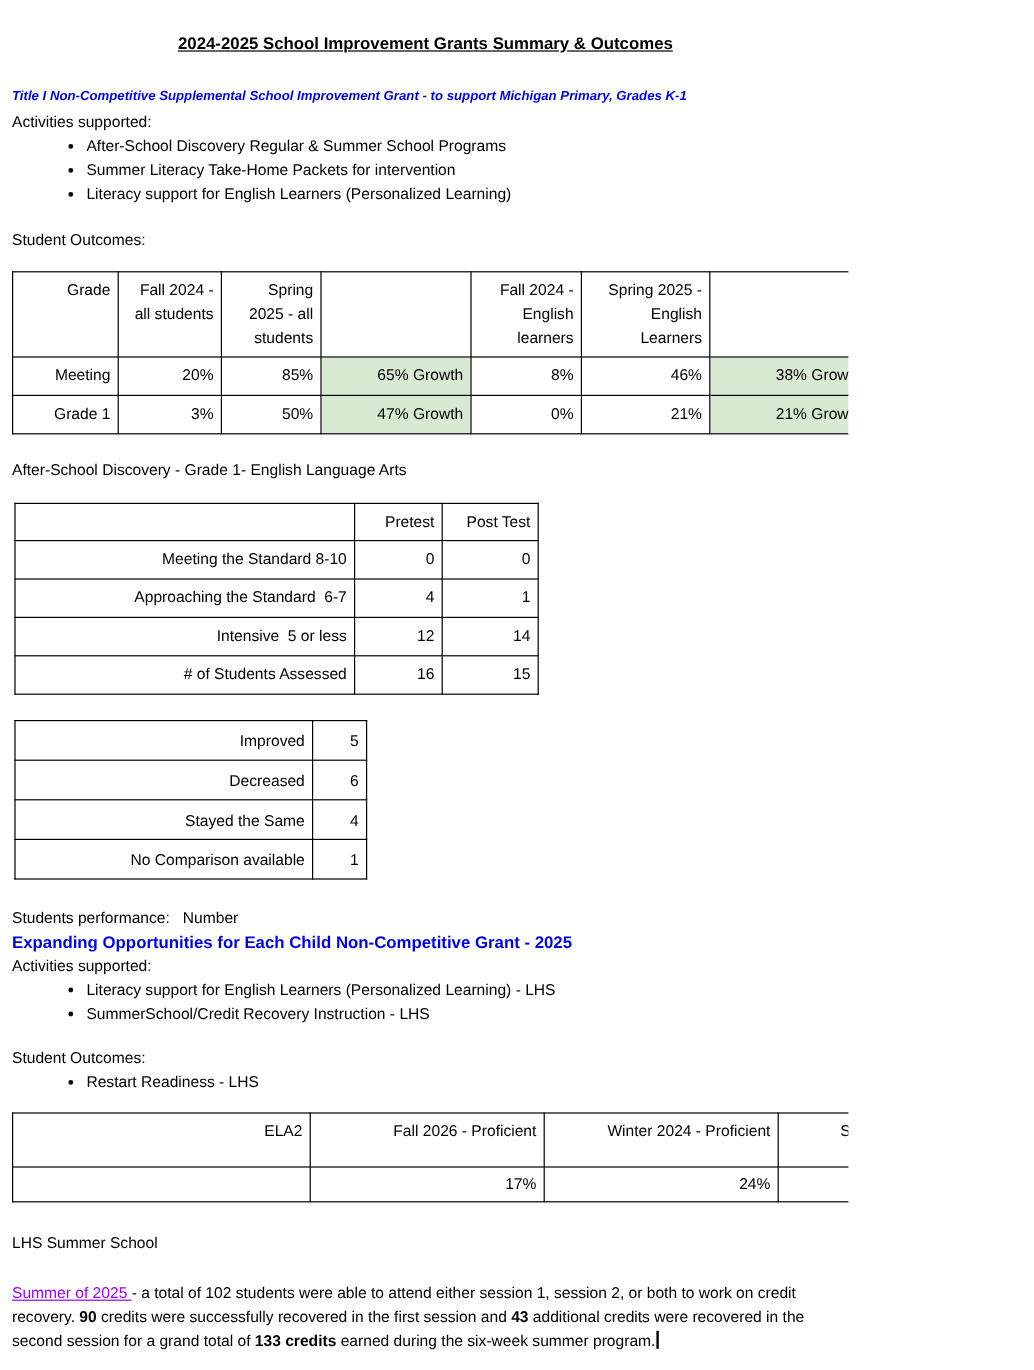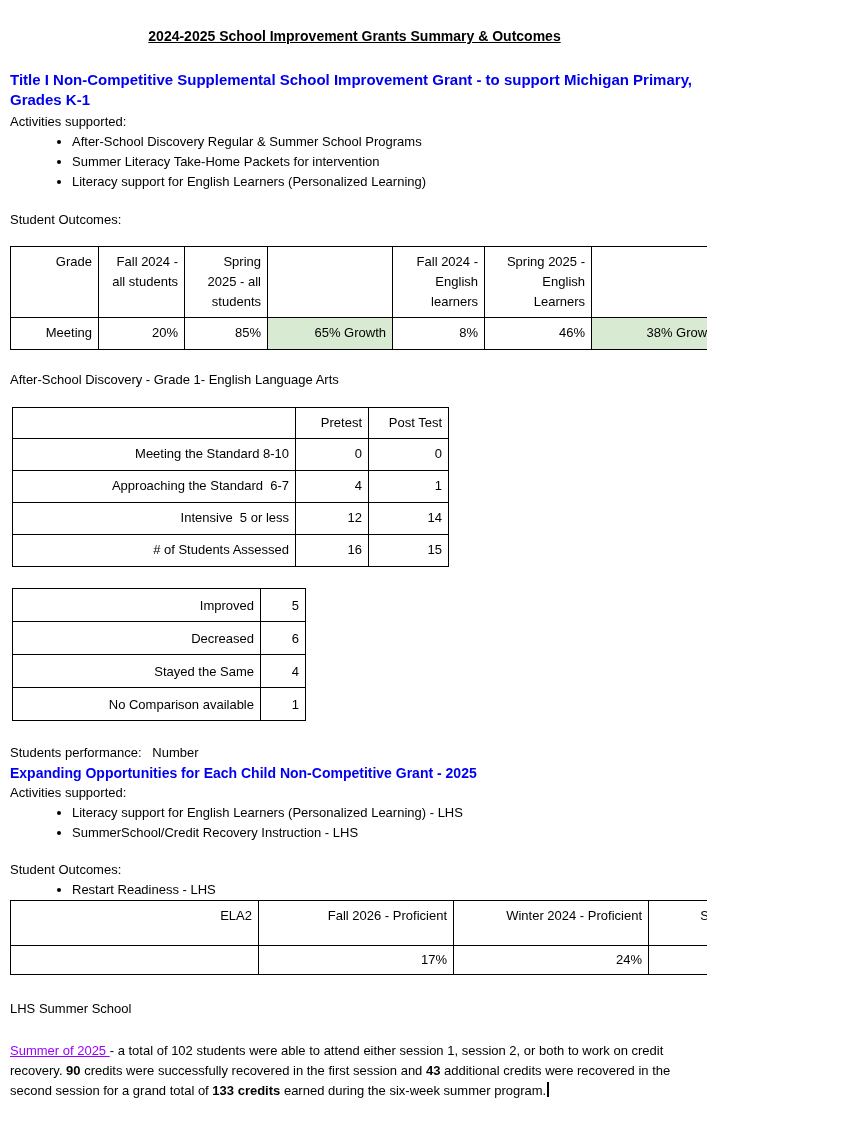--- a/index.html
+++ b/index.html
@@ -13,22 +13,22 @@
     width:707px;height:1142px;background:#fff;overflow:hidden;
     padding:26px 8px 0 10px;
     font-family:"Liberation Sans","DejaVu Sans",sans-serif;
     font-size:13px;line-height:20px;color:#000;
   }
   .doc-title{
     font-size:14px;font-weight:bold;text-decoration:underline;
     text-align:center;margin:0;line-height:20px;
   }
   .heading-1{
-    color:var(--heading-blue);font-weight:bold;font-size:15px;
-    margin:24px 0 0 0;line-height:20px;
+    color:var(--heading-blue);font-weight:bold;font-size:11px;
+    margin:24px 0 0 0;line-height:20px;font-style:italic;
   }
   .heading-2{
     color:var(--heading-blue);font-weight:bold;font-size:14px;
     margin:0;line-height:20px;
   }
   p{margin:0;}
   .prewrap{white-space:pre-wrap;}
   ul{margin:0;padding-left:62px;list-style-type:disc;}
   li{margin:0;padding:0;}
   .gap-sm{margin-top:2px;}
@@ -44,21 +44,21 @@
   .grade-table .hdr td{height:60px;}
   .grade-table .data td{height:32px;}
   .hl{background:var(--highlight);}
   .asd-caption{margin-top:20px;}
   .pretest-table{margin-top:17px;margin-left:2px;width:436px;}
   .pretest-table .hdr td{height:30px;}
   .pretest-table .data td{height:32px;}
   .performance-table{margin-top:21px;margin-left:2px;width:293px;}
   .performance-table td{height:33px;padding-top:7px;}
   .performance-caption{margin-top:22px;}
-  .ela-table{margin-top:0;width:832px;}
+  .ela-table{margin-top:15px;width:832px;}
   .ela-table .hdr td{height:45px;}
   .ela-table .data td{height:28px;padding-top:4px;padding-bottom:4px;}
   .lhs-label{margin-top:24px;}
   .summary{margin-top:22px;}
   .doc-link{
     color:var(--link-purple);font-weight:normal;text-decoration:underline;
   }
   b{font-weight:bold;}
   .caret{
     display:inline-block;width:1.5px;height:15px;background:#000;
@@ -102,20 +102,29 @@
         <td></td>
       </tr>
       <tr class="data">
         <td>Meeting</td>
         <td>20%</td>
         <td>85%</td>
         <td class="hl">65% Growth</td>
         <td>8%</td>
         <td>46%</td>
         <td class="hl">38% Growth</td>
+      </tr>
+      <tr class="data">
+        <td>Grade 1</td>
+        <td>3%</td>
+        <td>50%</td>
+        <td class="hl">47% Growth</td>
+        <td>0%</td>
+        <td>21%</td>
+        <td class="hl">21% Growth</td>
       </tr>
     </tbody>
   </table>
 
   <p class="asd-caption">After-School Discovery - Grade 1- English Language Arts</p>
 
   <table class="pretest-table">
     <colgroup>
         <col style="width:283px">
         <col style="width:73px">

